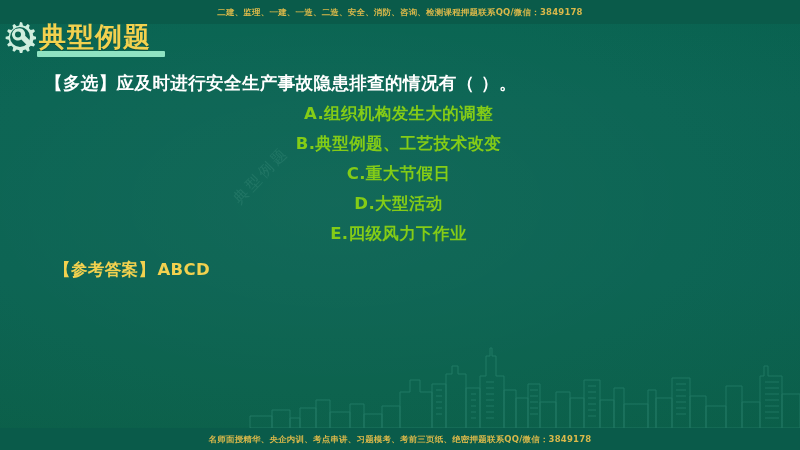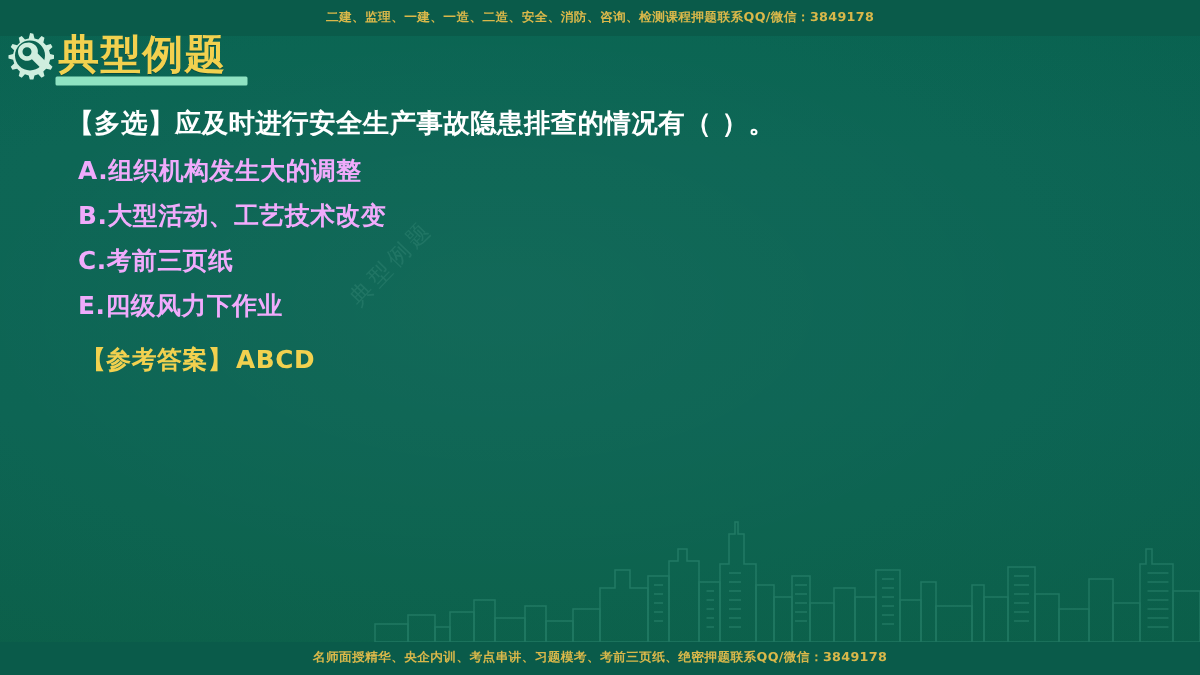--- a/index.html
+++ b/index.html
@@ -173,25 +173,26 @@
     line-height: 1.5;
     color: #ffffff;
     font-weight: bold;
     letter-spacing: 0.4px;
     white-space: nowrap;
     margin-bottom: 6px;
   }
   .option-row {
     font-size: 16.5px;
     line-height: 1.45;
-    color: #f0abfc;
+    color: #84cc16;
     font-weight: bold;
     letter-spacing: 0.4px;
     white-space: nowrap;
     margin: 0 0 6px 7px;
+    text-align: center;
   }
   #answer-row {
     font-size: 16.5px;
     line-height: 1.45;
     color: #f2d14f;
     font-weight: bold;
     letter-spacing: 0.4px;
     white-space: nowrap;
     margin: 12px 0 16px 9px;
   }
@@ -279,22 +280,23 @@
     </svg>
     <span id="title-text-wrap">
       <span id="title-text">典型例题</span>
       <span id="title-underline"></span>
     </span>
   </div>
 
   <div id="question-block">
     <div id="question-stem">【多选】应及时进行安全生产事故隐患排查的情况有（  ）。</div>
     <div class="option-row">A.组织机构发生大的调整</div>
-    <div class="option-row">B.大型活动、工艺技术改变</div>
-    <div class="option-row">C.考前三页纸</div>
+    <div class="option-row">B.典型例题、工艺技术改变</div>
+    <div class="option-row">C.重大节假日</div>
+    <div class="option-row">D.大型活动</div>
     <div class="option-row">E.四级风力下作业</div>
     <div id="answer-row">
       <span>【参考答案】</span><span class="answer-value">ABCD</span>
     </div>
   </div>
 
   <div id="bottom-strip">
     <span class="promo-text">名师面授精华、央企内训、考点串讲、习题模考、考前三页纸、绝密押题联系QQ/微信：3849178</span>
   </div>
 

